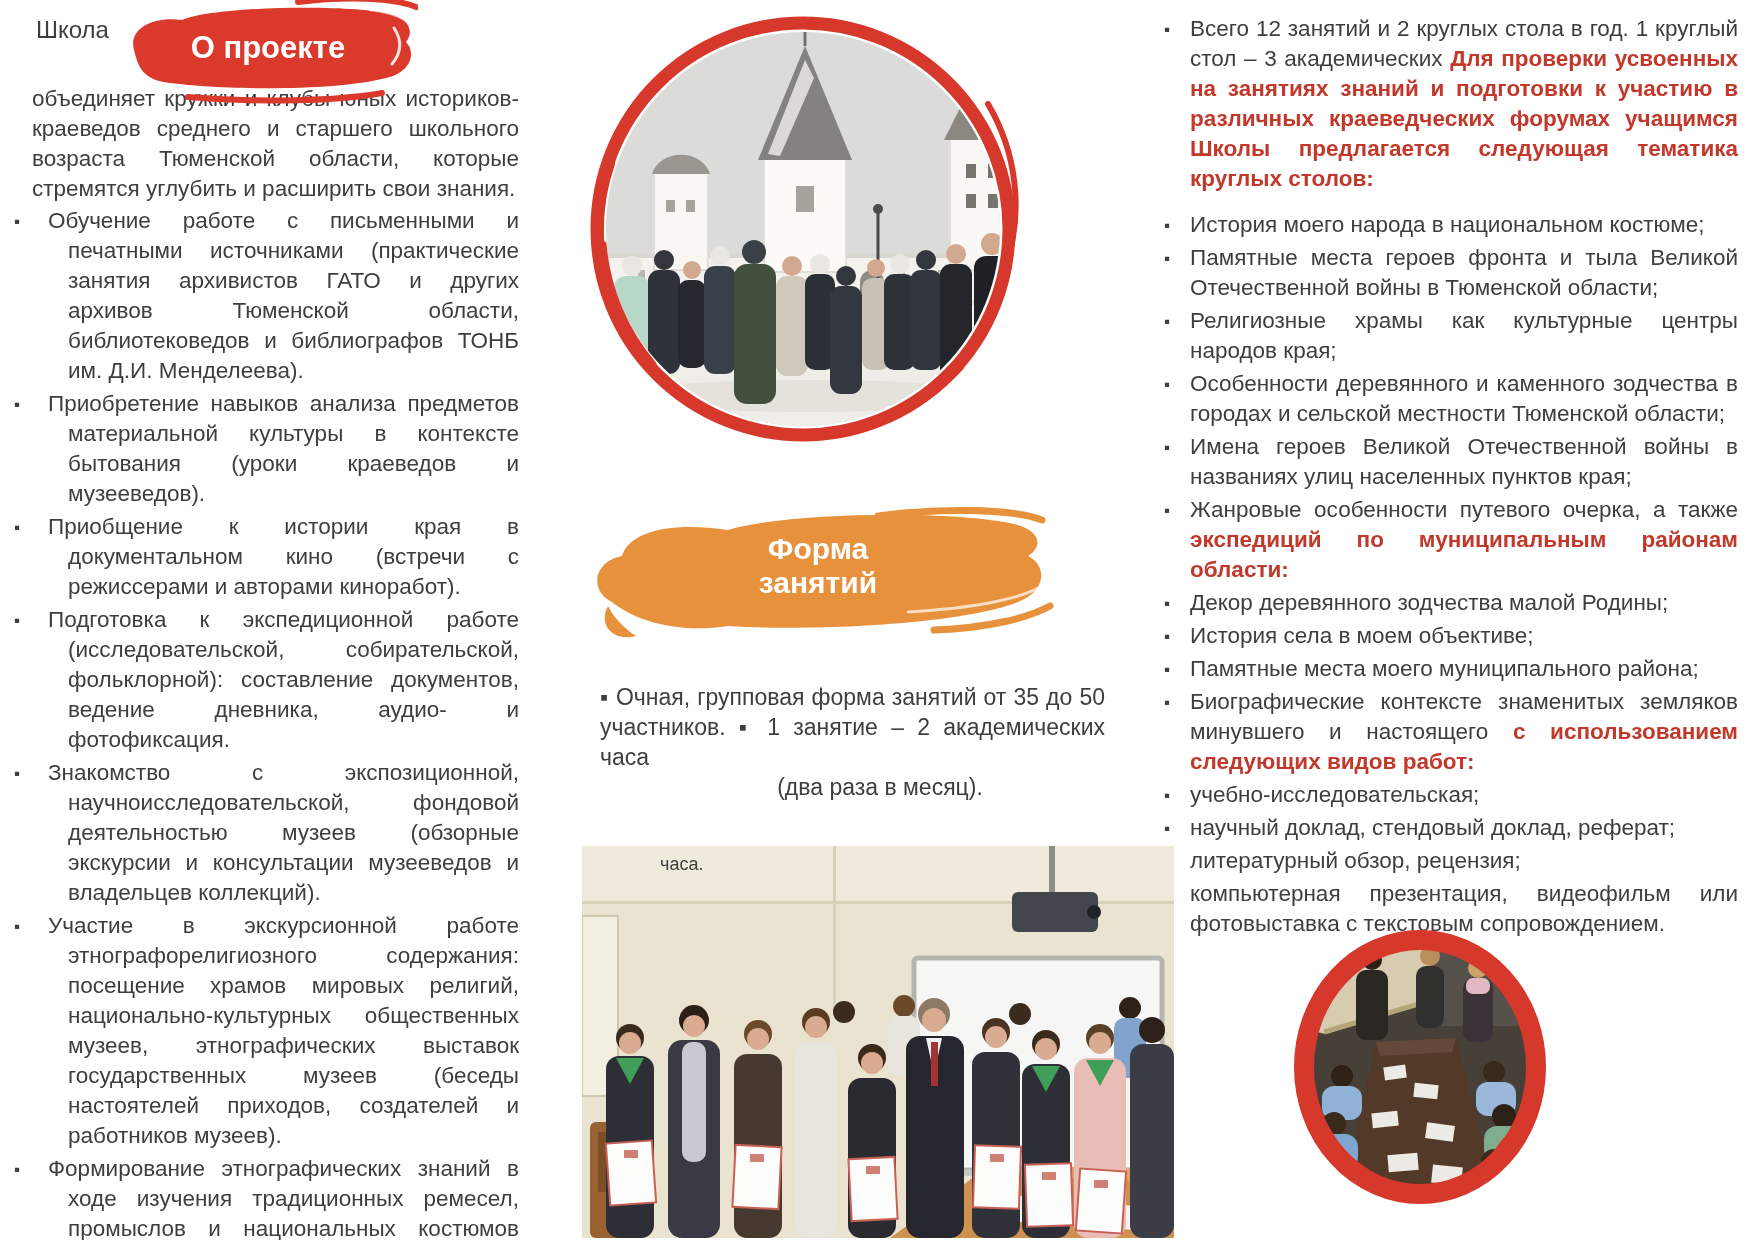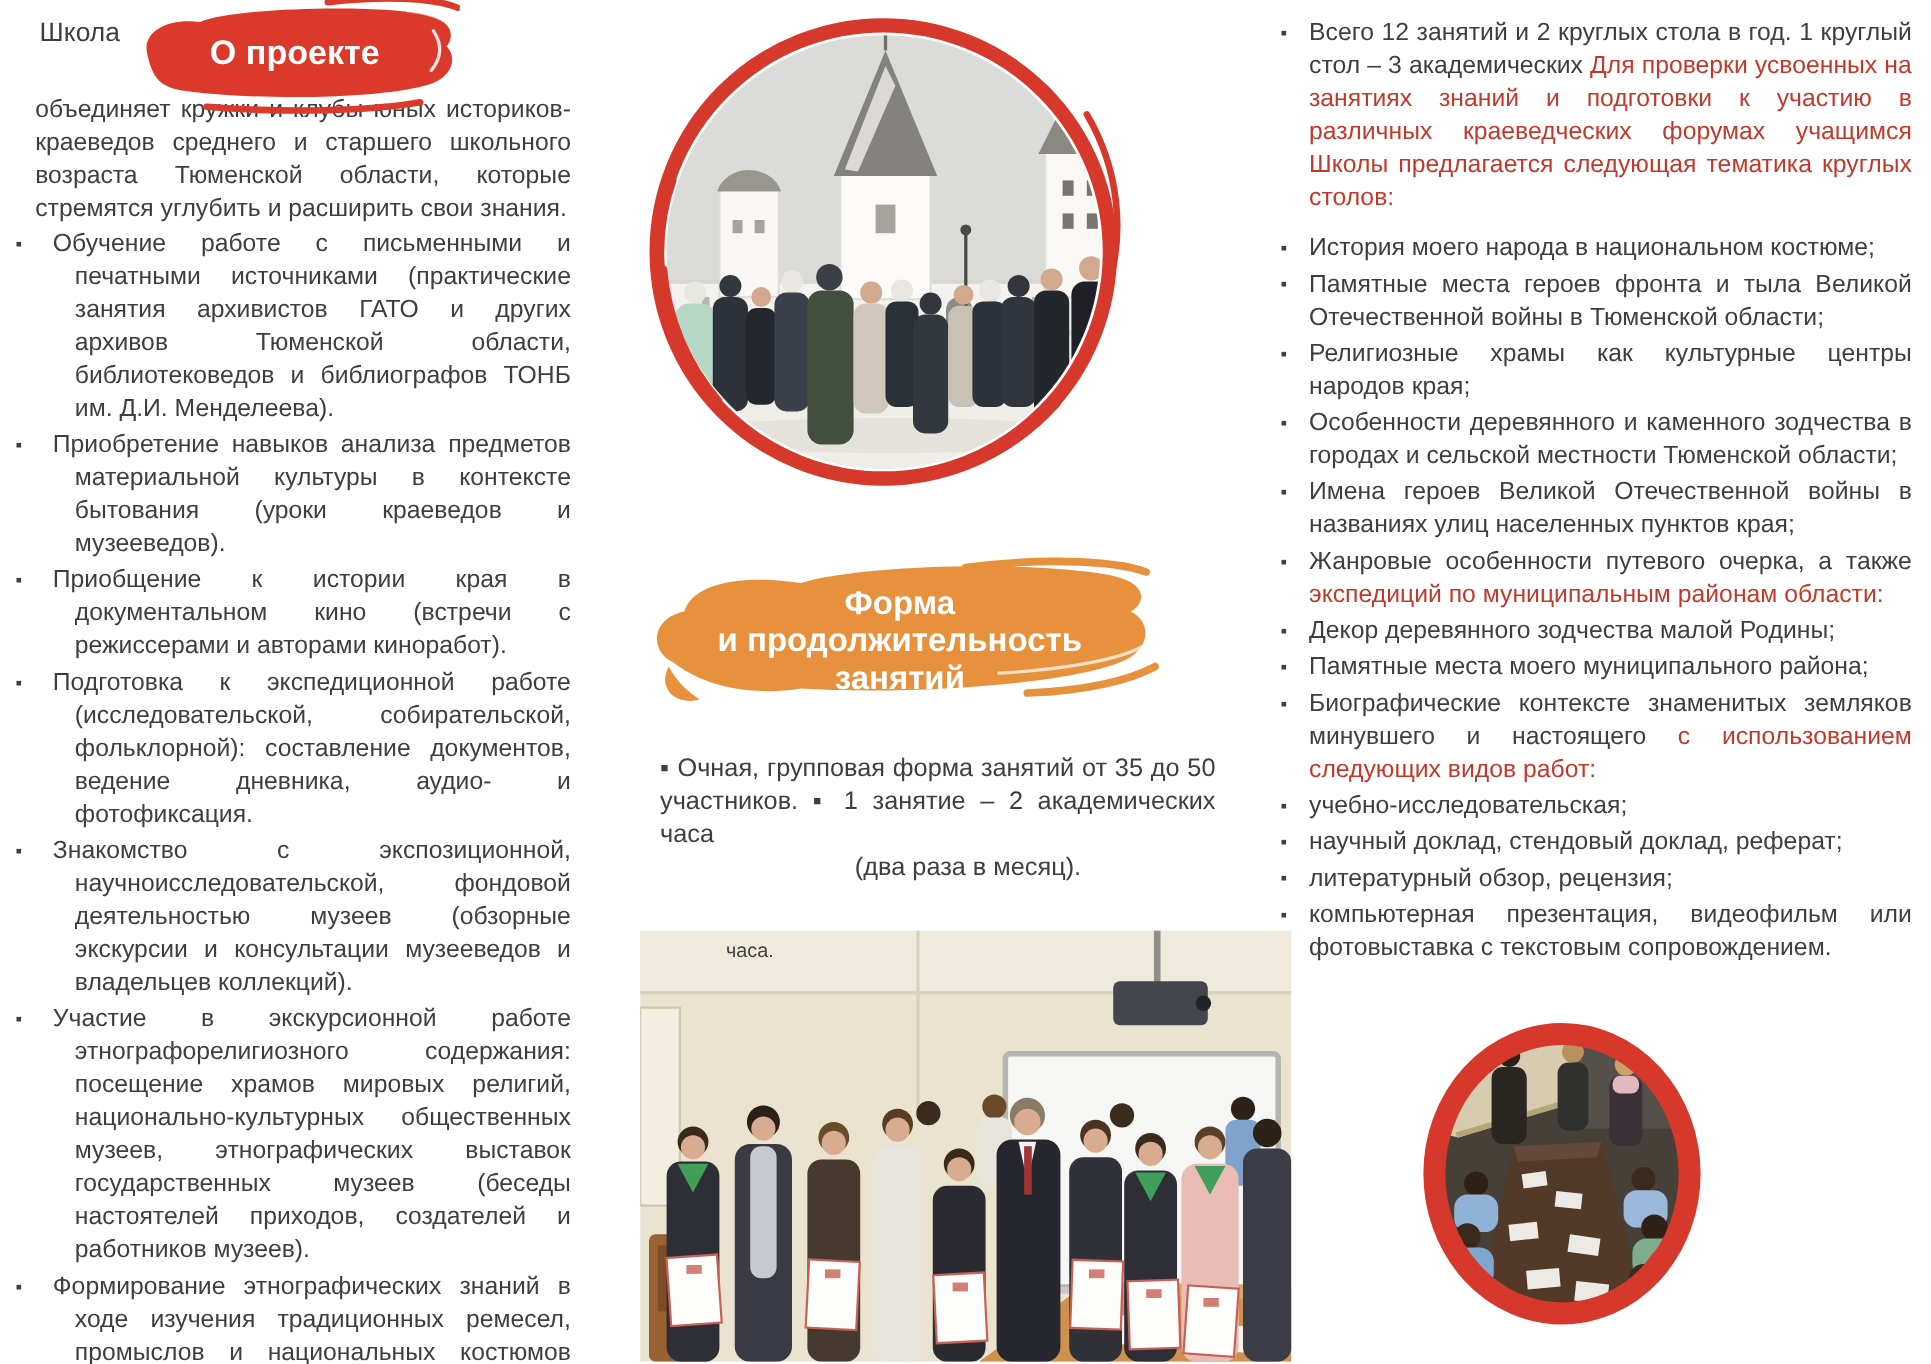--- a/index.html
+++ b/index.html
@@ -10,21 +10,21 @@
   .school-label{left:36px;top:16px;font-size:24px;}
   .intro{left:32px;top:84px;width:487px;font-size:22.5px;line-height:30px;text-align:justify;}
   .col-left-list{left:32px;top:206px;width:487px;font-size:22.5px;line-height:30px;}
   .col-right-list{left:1156px;top:14px;width:582px;font-size:22.5px;line-height:30px;}
   .li{position:relative;padding-left:36px;margin-bottom:3px;text-align:justify;}
   .li::before{content:"▪";position:absolute;left:2px;top:1px;font-size:17px;color:#3e3e40;}
   .col-left-list .li{text-indent:-20px;}
   .col-right-list .li{padding-left:34px;}
   .col-right-list .li::before{left:8px;}
   .li.gap-top{margin-top:16px;}
-  .hl{color:#c2392b;font-weight:normal;}
+  .hl{color:#c2392b;font-weight:bold;}
   .mid-body{left:600px;top:682px;width:505px;font-size:23px;line-height:30px;}
   .mid-body .jtext{text-align:justify;margin:0;}
   .mid-note{padding-left:55px;margin:0;text-align:center;}
   .overflow-word{left:660px;top:854px;font-size:18px;z-index:5;}
   
   .badge{z-index:3;}
   .badge svg{position:absolute;left:0;top:0;}
   .badge .label{position:relative;z-index:2;color:#ffffff;font-weight:bold;text-align:center;}
   .badge-red{left:118px;top:-6px;width:300px;height:112px;}
   .badge-red .label{padding-top:36px;font-size:31px;}
@@ -177,21 +177,20 @@
   <div class="abs badge badge-orange">
     <svg width="480" height="175" viewBox="0 0 480 175">
       <path d="M34,102 C12,92 14,62 44,56 C52,30 96,22 150,30 C210,12 372,10 436,24 C462,30 466,46 450,56 C470,66 468,92 440,102 C392,122 250,132 150,126 C98,134 56,120 34,102 Z" fill="#e8913c"></path>
       <path d="M30,106 C20,124 34,142 58,136 C46,128 36,118 30,106 Z" fill="#e8913c"></path>
       <path d="M300,16 C360,8 432,8 464,20" stroke="#e8913c" stroke-width="7" fill="none" stroke-linecap="round"></path>
       <path d="M356,130 C410,128 450,118 472,106" stroke="#e8913c" stroke-width="7" fill="none" stroke-linecap="round"></path>
       <path d="M330,112 C400,108 442,98 460,88" stroke="#ffffff" stroke-width="3" fill="none" stroke-linecap="round" opacity="0.7"></path>
     </svg>
     <div class="label">
       <div>Форма</div>
-      <div>и продолжительность</div>
       <div>занятий</div>
     </div>
   </div>
 
   <div class="abs mid-body">
     <p class="jtext">▪ Очная, групповая форма занятий от 35 до 50 участников. ▪ 1 занятие – 2 академических часа</p>
     <p class="mid-note">(два раза в месяц).</p>
   </div>
 
   <div class="abs overflow-word">часа.</div>
@@ -297,20 +296,21 @@
 
   <div class="abs col-right-list">
     <div class="li"><span>Всего 12 занятий и 2 круглых стола в год. 1 круглый стол – 3 академических </span><span class="hl">Для проверки усвоенных на занятиях знаний и подготовки к участию в различных краеведческих форумах учащимся Школы предлагается следующая тематика круглых столов:</span></div>
     <div class="li gap-top"><span>История моего народа в национальном костюме;</span></div>
     <div class="li"><span>Памятные места героев фронта и тыла Великой Отечественной войны в Тюменской области;</span></div>
     <div class="li"><span>Религиозные храмы как культурные центры народов края;</span></div>
     <div class="li"><span>Особенности деревянного и каменного зодчества в городах и сельской местности Тюменской области;</span></div>
     <div class="li"><span>Имена героев Великой Отечественной войны в названиях улиц населенных пунктов края;</span></div>
     <div class="li"><span>Жанровые особенности путевого очерка, а также </span><span class="hl">экспедиций по муниципальным районам области:</span></div>
     <div class="li"><span>Декор деревянного зодчества малой Родины;</span></div>
+    <div class="li"><span>История села в моем объективе;</span></div>
     <div class="li"><span>Памятные места моего муниципального района;</span></div>
     <div class="li"><span>Биографические контексте знаменитых земляков минувшего и настоящего </span><span class="hl">с использованием следующих видов работ:</span></div>
     <div class="li"><span>учебно-исследовательская;</span></div>
     <div class="li"><span>научный доклад, стендовый доклад, реферат;</span></div>
     <div class="li"><span>литературный обзор, рецензия;</span></div>
     <div class="li"><span>компьютерная презентация, видеофильм или фотовыставка с текстовым сопровождением.</span></div>
   </div>
 
   <div class="abs photo" style="left:1280px;top:916px;width:280px;height:302px;">
     <svg width="280" height="302" viewBox="0 0 280 302">

